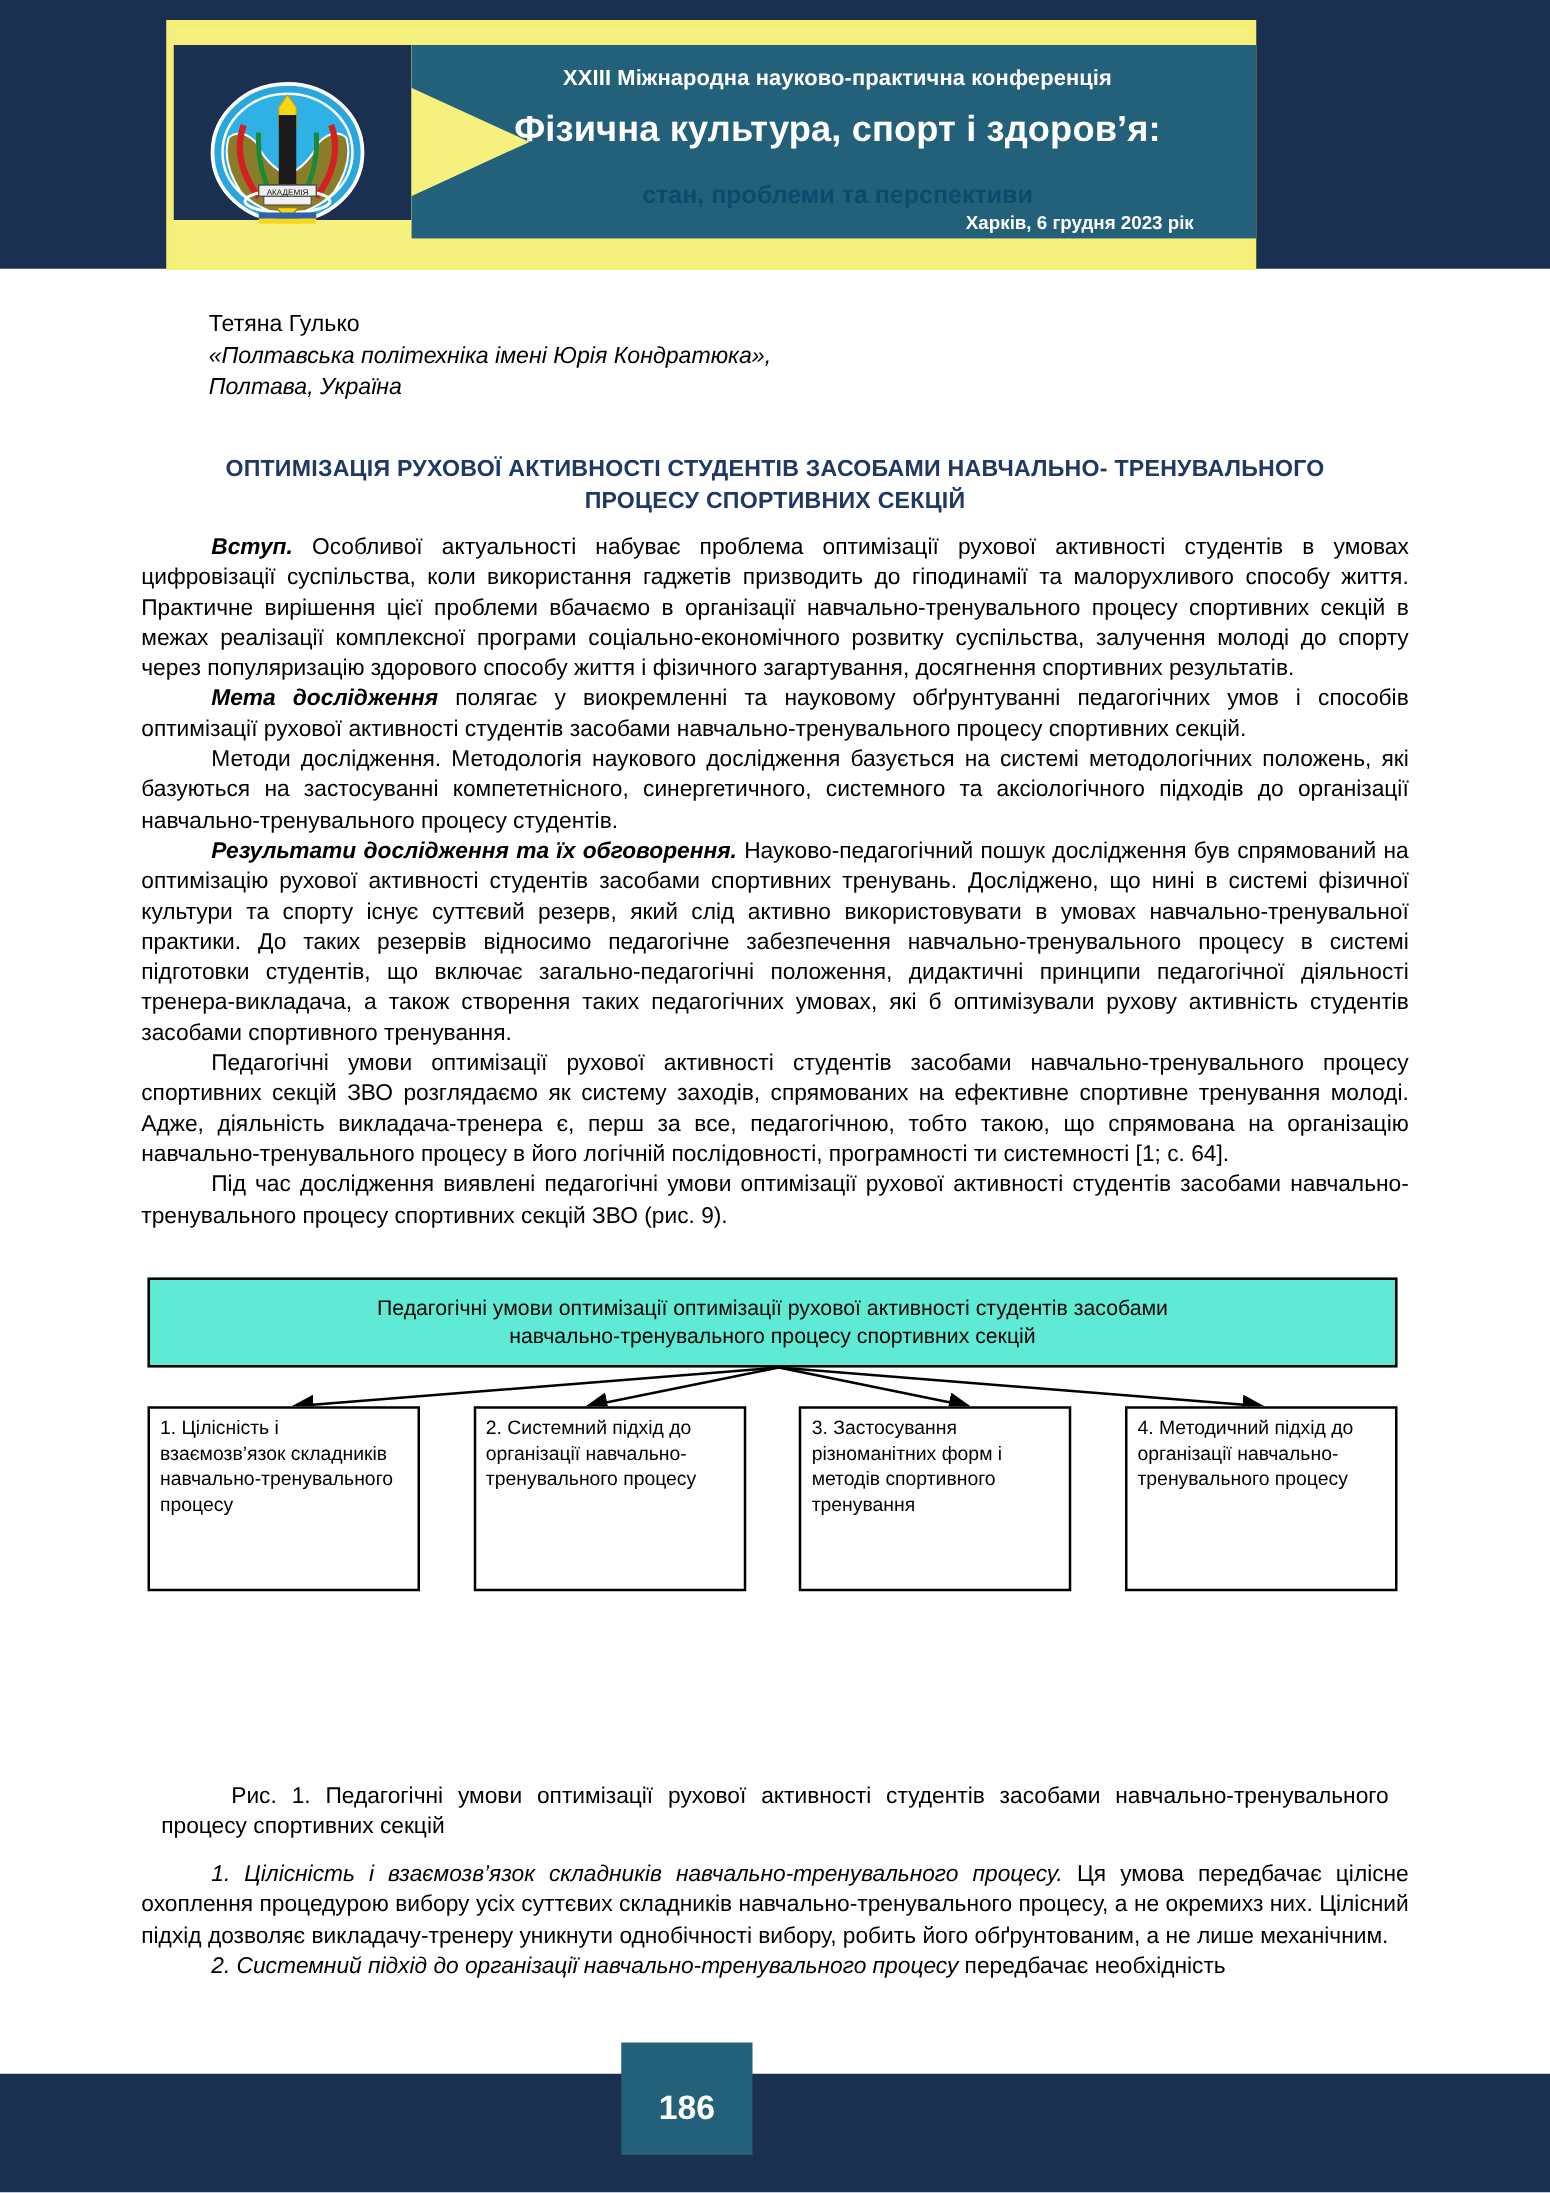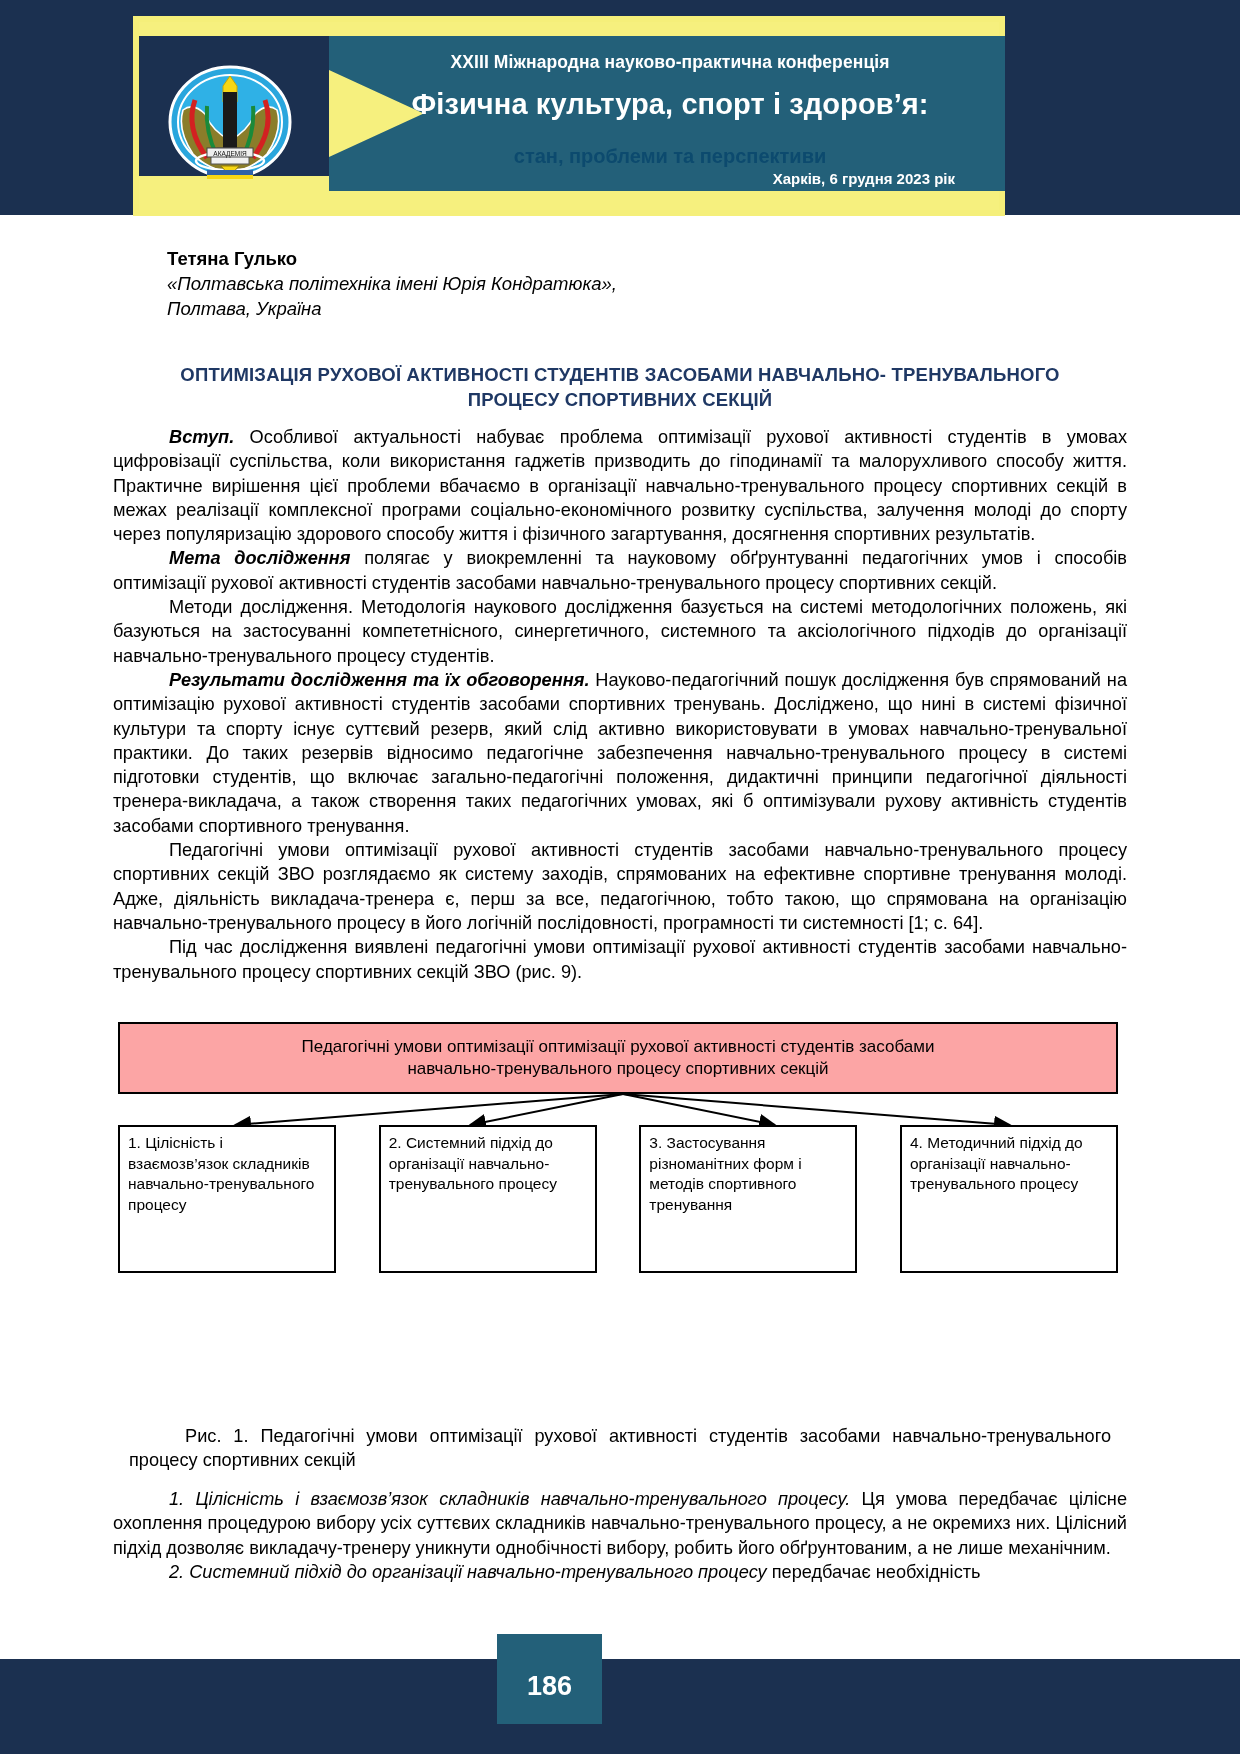--- a/index.html
+++ b/index.html
@@ -60,21 +60,21 @@
   }
 
   
   .emblem {
     position:absolute; top:62px; left:155px; width:150px; height:118px;
   }
   .authors {
     position:absolute; top:246px; left:167px; width:700px;
     font-size:18.5px; line-height:25px;
   }
-  .authors .nm { font-weight:bold; }
+  .authors .nm { font-weight:normal; }
   .authors .it { font-style:italic; }
 
   .art-title {
     position:absolute; top:362px; left:170px; width:900px;
     text-align:center;
     color:#1f3864;
     font-size:18.5px; font-weight:bold; line-height:25px;
     letter-spacing:0.2px;
   }
 
@@ -86,21 +86,21 @@
   .body-col p { margin:0; text-indent:56px; }
   .body-col b { font-weight:bold;font-style:italic; }
 
   
   .figure-wrap {
     position:absolute; top:1022px; left:115px; width:1010px; height:370px;
   }
   .fig-top-box {
     position:absolute; top:0px; left:3px; width:1000px; height:72px;
     border:2px solid #000;
-    background:#fca5a5;
+    background:#5eead4;
     display:flex; align-items:center; justify-content:center;
   }
   .fig-top-box .txt {
     text-align:center; font-size:17px; line-height:22px;
     font-family:"Liberation Sans", sans-serif;
   }
   .fig-svg { position:absolute; top:70px; left:0; width:1010px; height:50px; }
   .fig-boxes {
     position:absolute; top:103px; left:3px; width:1000px; height:150px;
     display:flex; justify-content:space-between;

